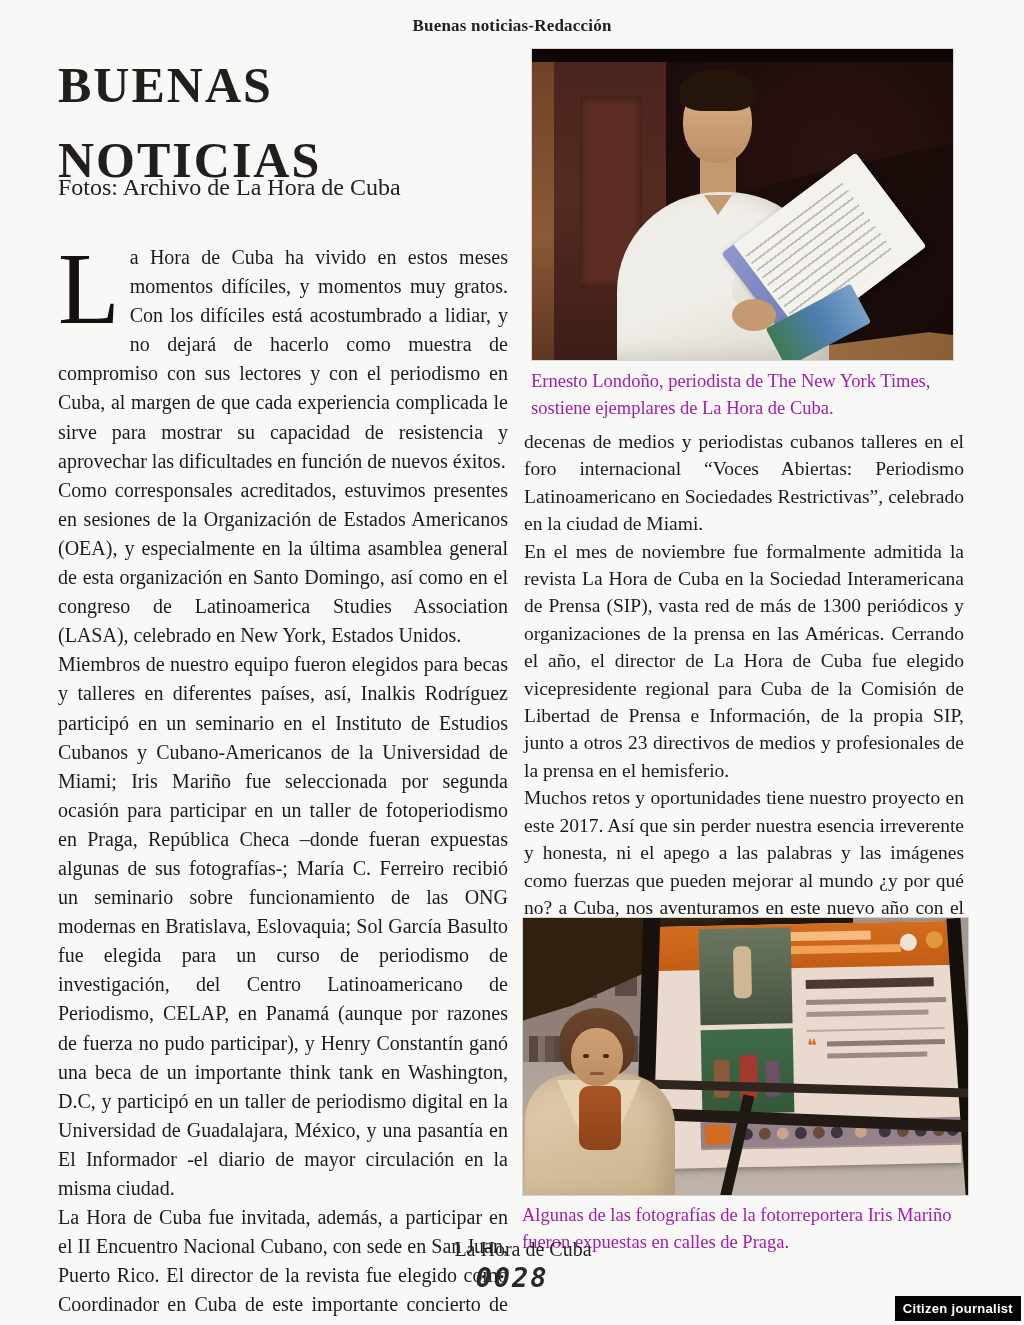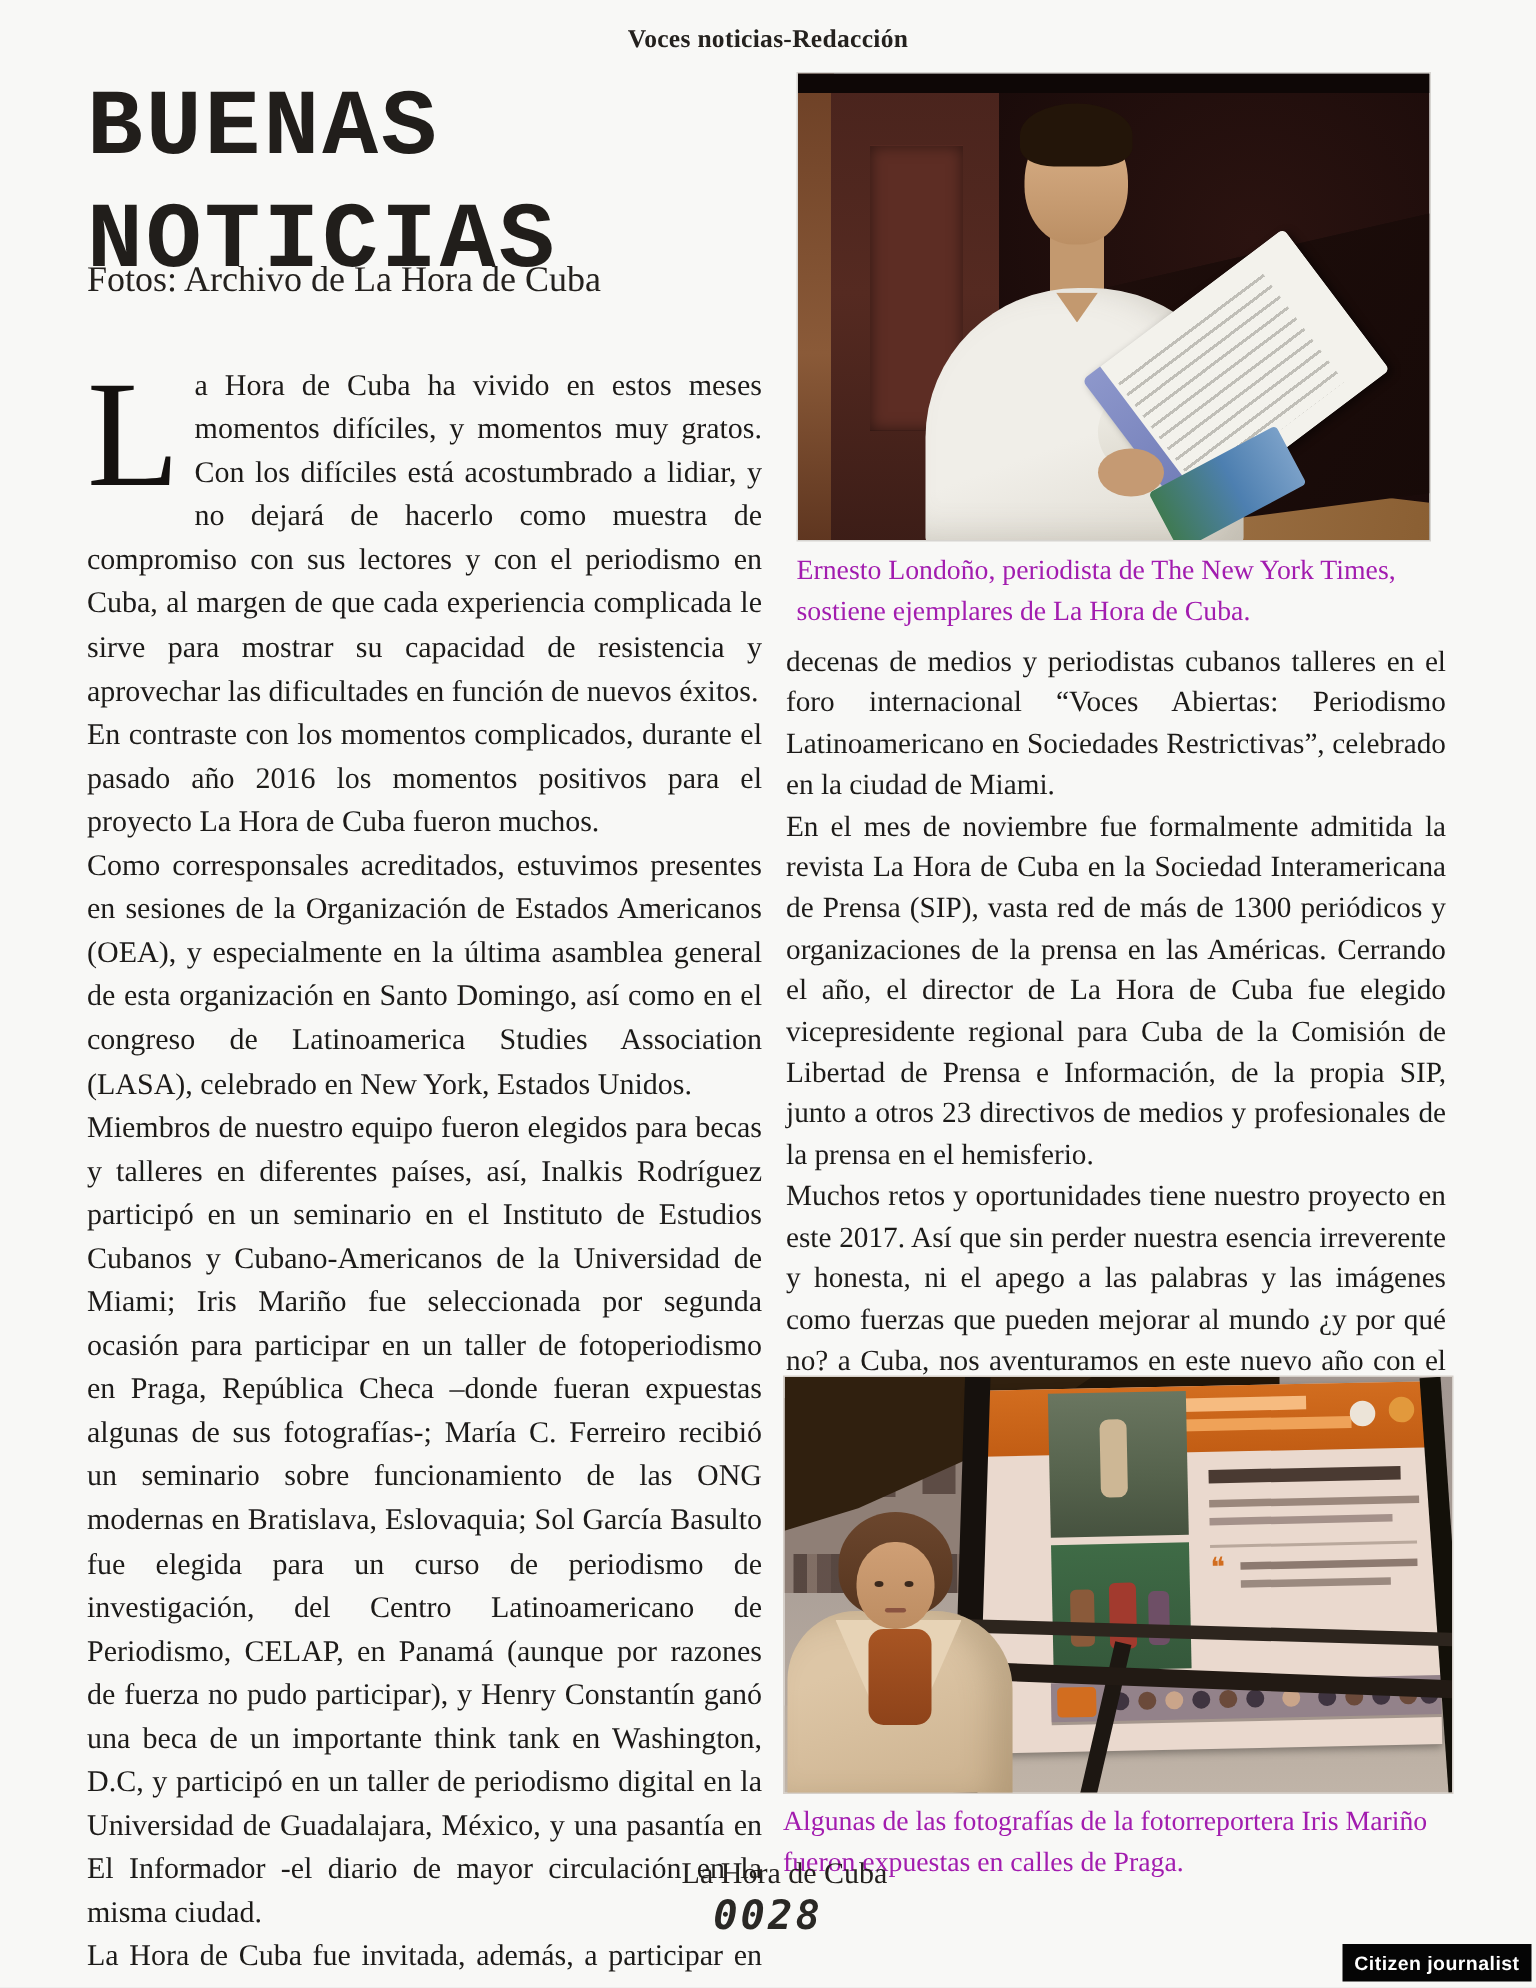--- a/index.html
+++ b/index.html
@@ -7,22 +7,22 @@
     position:relative;width:1024px;height:1325px;margin:0 auto;
     background:#f8f8f6;overflow:hidden;
     font-family:"Liberation Serif",serif;color:#1d1b19;
   }
   .running-header{
     position:absolute;top:16px;left:0;width:100%;text-align:center;
     font-size:17px;font-weight:bold;letter-spacing:.2px;color:#24211e;
   }
   .title{
     position:absolute;left:58px;top:48px;margin:0;
-    font-family:Liberation Mono, monospace;font-weight:bold;
-    font-size:62px;line-height:75px;letter-spacing:2px;color:#211e1b;
+    font-family:Liberation Serif, serif;font-weight:bold;
+    font-size:50px;line-height:75px;letter-spacing:2px;color:#211e1b;
   }
   .subtitle{
     position:absolute;left:58px;top:174px;font-size:24px;color:#24211e;
   }
   .left-col{
     position:absolute;left:58px;top:243px;width:450px;
     font-size:20px;line-height:29.1px;text-align:justify;
   }
   .left-col p,.right-col p{margin:0;}
   .dropcap{
@@ -165,29 +165,28 @@
   .w-lapel{position:absolute;left:34px;top:162px;width:84px;height:54px;background:#e7d3b6;
     clip-path:polygon(0 0,100% 0,72% 100%,28% 100%);}
   .w-sweater{position:absolute;left:56px;top:168px;width:42px;height:64px;border-radius:10px;
     background:linear-gradient(180deg,#a85523,#8e431a);}
 </style>
 </head>
 <body>
 
 <div class="page">
 
-  <div class="running-header">Voces noticias-Redacción</div>
+  <div class="running-header">Buenas noticias-Redacción</div>
 
   <h1 class="title"><span>BUENAS</span><br><span>NOTICIAS</span></h1>
 
   <div class="subtitle">Fotos: Archivo de La Hora de Cuba</div>
 
   <section class="left-col">
     <p><span class="dropcap">L</span><span>a Hora de Cuba ha vivido en estos meses momentos difíciles, y momentos muy gratos. Con los difíciles está acostumbrado a lidiar, y no dejará de hacerlo como muestra de compromiso con sus lectores y con el periodismo en Cuba, al margen de que cada experiencia complicada le sirve para mostrar su capacidad de resistencia y aprovechar las dificultades en función de nuevos éxitos.</span></p>
-    <p>En contraste con los momentos complicados, durante el pasado año 2016 los momentos positivos para el proyecto La Hora de Cuba fueron muchos.</p>
     <p>Como corresponsales acreditados, estuvimos presentes en sesiones de la Organización de Estados Americanos (OEA), y especialmente en la última asamblea general de esta organización en Santo Domingo, así como en el congreso de Latinoamerica Studies Association (LASA), celebrado en New York, Estados Unidos.</p>
     <p>Miembros de nuestro equipo fueron elegidos para becas y talleres en diferentes países, así, Inalkis Rodríguez participó en un seminario en el Instituto de Estudios Cubanos y Cubano-Americanos de la Universidad de Miami; Iris Mariño fue seleccionada por segunda ocasión para participar en un taller de fotoperiodismo en Praga, República Checa –donde fueran expuestas algunas de sus fotografías-; María C. Ferreiro recibió un seminario sobre funcionamiento de las ONG modernas en Bratislava, Eslovaquia; Sol García Basulto fue elegida para un curso de periodismo de investigación, del Centro Latinoamericano de Periodismo, CELAP, en Panamá (aunque por razones de fuerza no pudo participar), y Henry Constantín ganó una beca de un importante think tank en Washington, D.C, y participó en un taller de periodismo digital en la Universidad de Guadalajara, México, y una pasantía en El Informador -el diario de mayor circulación en la misma ciudad.</p>
     <p>La Hora de Cuba fue invitada, además, a participar en el II Encuentro Nacional Cubano, con sede en San Juan, Puerto Rico. El director de la revista fue elegido como Coordinador en Cuba de este importante concierto de organizaciones cívicas. Así mismo, nuestro medio de prensa fue una de las</p>
   </section>
 
   <figure class="photo1">
     <div class="p1-desk"></div>
     <div class="p1-floor"></div>
     <div class="p1-desk"></div>
     <div class="p1-leftstrip"></div>

